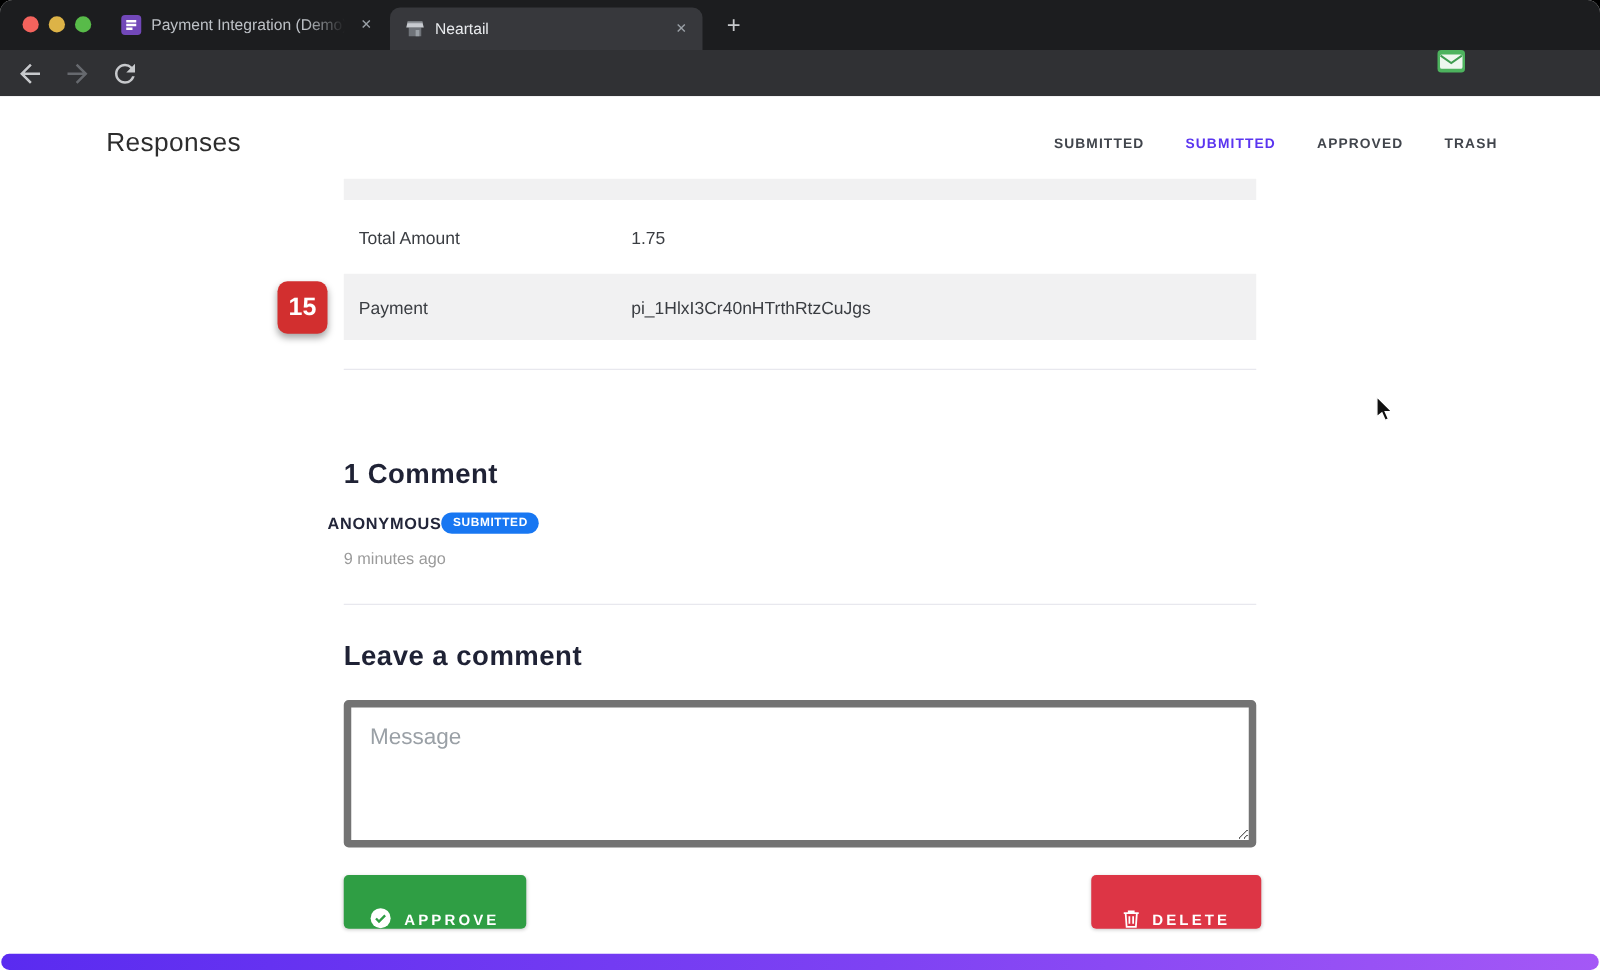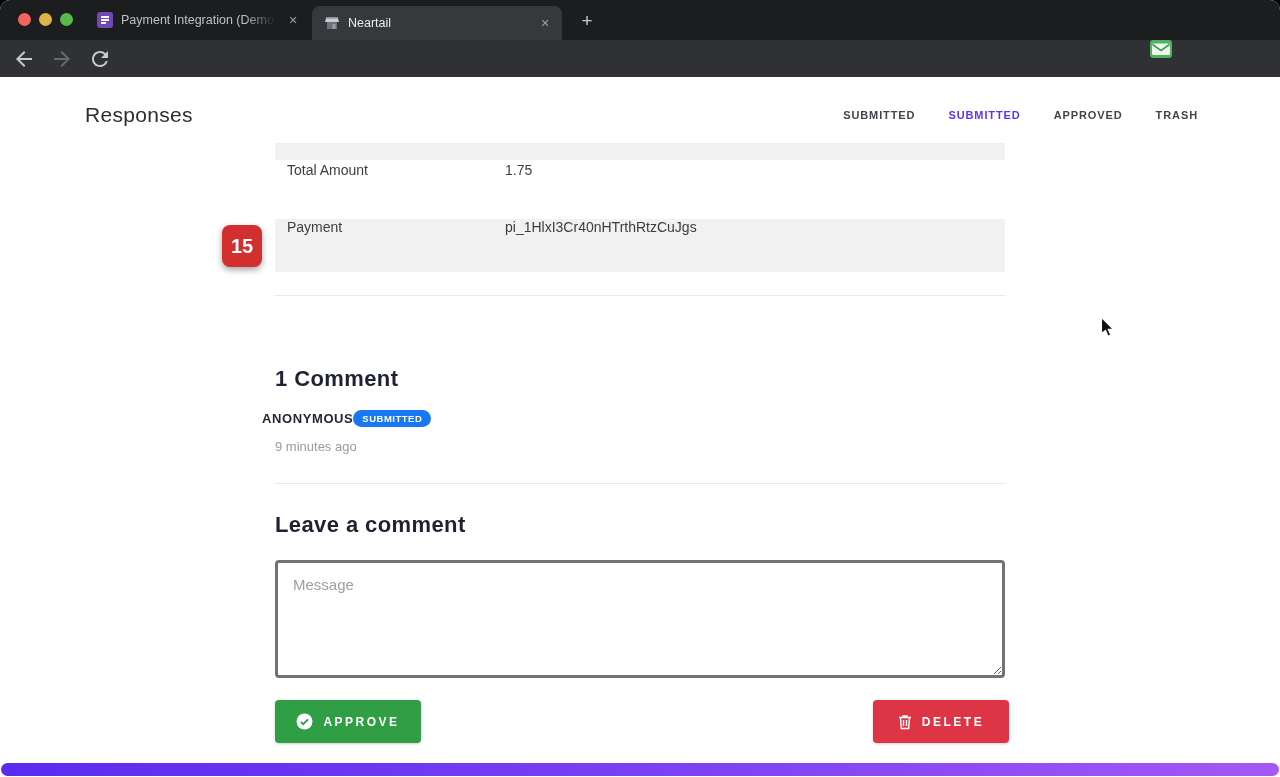--- a/index.html
+++ b/index.html
@@ -49,21 +49,21 @@
 
   
   .page { position:absolute; top:77px; left:0; width:100%; height:700px; background:#fff; }
   .page-title { position:absolute; left:85px; top:26px; font-size:21px; color:#2d2d2d; letter-spacing:.3px; }
   .filter-nav { position:absolute; top:32px; right:82px; display:flex; gap:33px; }
   .filter-nav div { font-size:11px; font-weight:700; letter-spacing:.9px; color:#41454c; }
   .filter-nav .active { color:#5b35f0; }
 
   .col { position:absolute; left:275px; width:730px; }
   .partial-row { top:66px; height:17px; background:#f1f1f2; }
-  .field-row { height:56px; display:flex; align-items:flex-start; font-size:14px; color:#3a3d42; }
+  .field-row { height:56px; display:flex; align-items:center; font-size:14px; color:#3a3d42; }
   .row-amount { top:85px; }
   .row-payment { top:142px; height:53px; background:#f1f1f2; }
   .field-label { width:230px; padding-left:12px; }
   .divider { height:1px; background:#e8e8ee; }
   .div1 { top:218px; } .div2 { top:406px; }
 
   .badge15 { position:absolute; left:222px; top:148px; width:40px; height:42px; background:#d22f2f;
              border-radius:8px; color:#fff; font-size:20px; font-weight:700; text-align:center;
              line-height:42px; box-shadow:0 3px 6px rgba(0,0,0,.35); }
 
@@ -71,28 +71,28 @@
                letter-spacing:.4px;margin-top:10px; }
   .h-comments { top:279px; }
   .h-leave { top:425px; }
 
   .comment-author-row { position:absolute; left:262px; top:333px; display:flex; align-items:center; }
   .comment-author { font-size:13px; font-weight:700; color:#23263a; letter-spacing:.6px; }
   .status-badge { background:#1877f2; color:#fff; font-size:9.5px; font-weight:700; letter-spacing:.5px;
                   padding:3px 9px; border-radius:10px; }
   .comment-time { position:absolute; left:275px; top:362px; font-size:13px; color:#9b9b9b; }
 
-  .msg-box { position:absolute; left:275px; top:483px; width:730px; height:118px; border:3px solid #737373;
-             border-radius:4px; resize:both; font-family:"Liberation Sans",sans-serif; font-size:15px;
+  .msg-box { position:absolute; left:275px; top:483px; width:730px; height:118px; border:6px solid #737373;
+             border-radius:4px; resize:both; font-family:"Liberation Sans",sans-serif; font-size:18px;
              padding:13px 15px; color:#333; outline:none; }
   .msg-box::placeholder { color:#9aa0a6; }
 
   .btn { position:absolute; top:623px; height:43px; border:none; border-radius:4px; color:#fff;
          font-family:"Liberation Sans",sans-serif; font-size:12px; font-weight:700; letter-spacing:2.5px;
-         display:flex; align-items:center; justify-content:center; gap:10px;
+         display:flex; align-items:flex-end; justify-content:center; gap:10px;
          box-shadow:0 1px 3px rgba(0,0,0,.2); }
   .btn-approve { left:275px; width:146px; background:#2f9e44; }
   .btn-delete { left:873px; width:136px; background:#dd3545; }
 
   .bottom-bar { position:absolute; left:1px; bottom:1px; width:1278px; height:13px; border-radius:7px;
                 background:linear-gradient(90deg,#5a2bf0,#7e42f3 55%,#a458f6); }
 
   .cursor { position:absolute; left:1100px; top:316px; }
 </style>
 </head>

